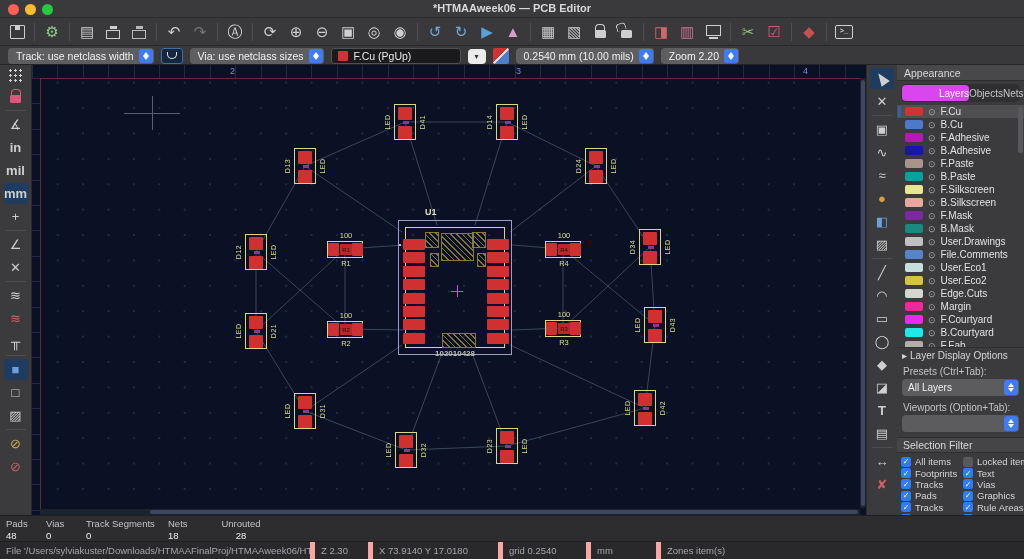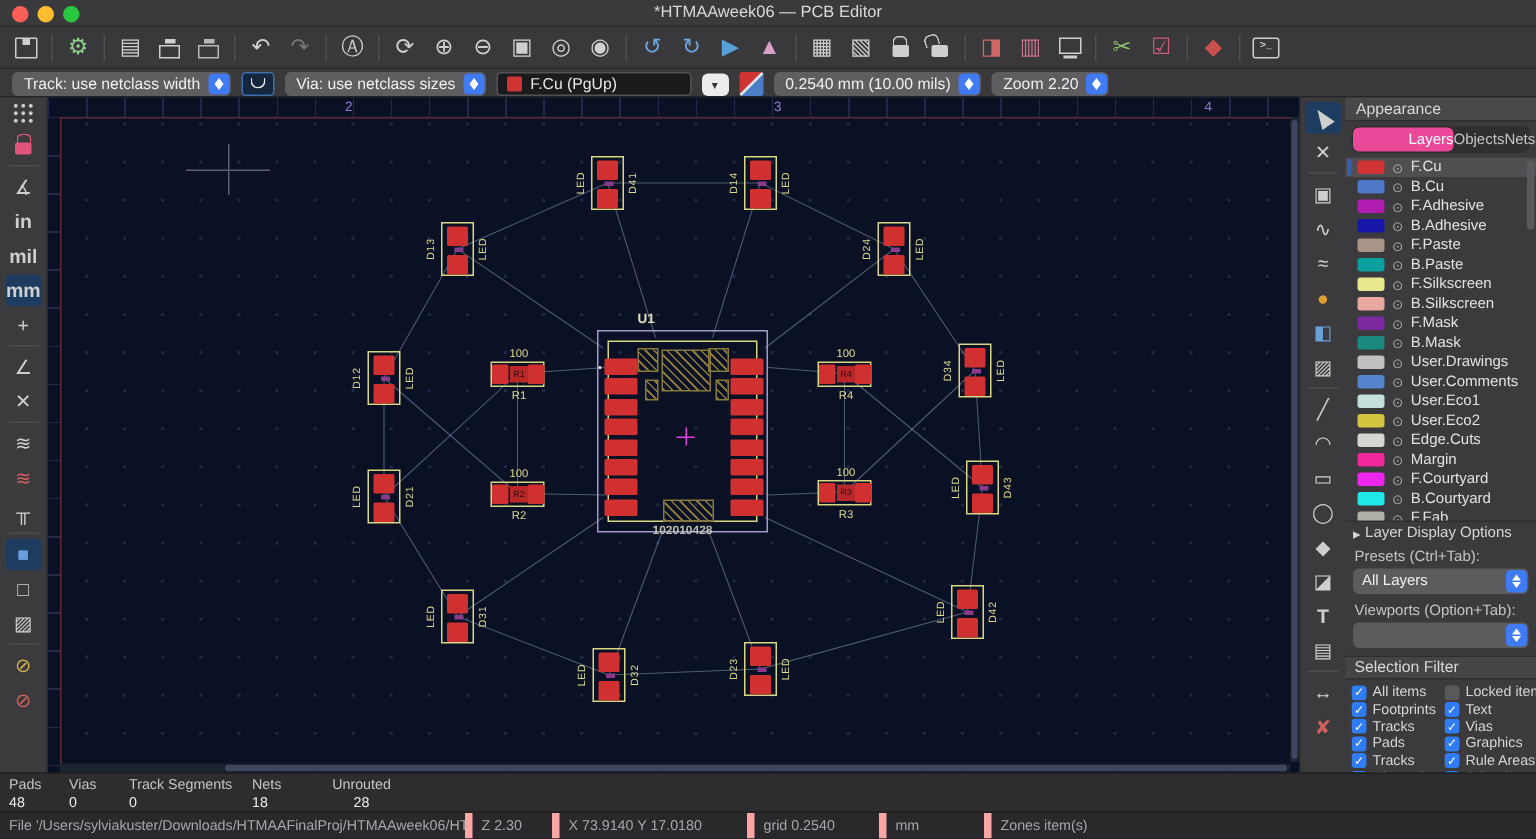--- a/index.html
+++ b/index.html
@@ -3,21 +3,21 @@
 <meta charset="utf-8">
 <style>
   * { margin:0; padding:0; box-sizing:border-box; }
   html,body { width:1024px; height:559px; overflow:hidden; background:#222;
     font-family:"Liberation Sans", sans-serif; -webkit-font-smoothing:antialiased; }
   .window { width:1024px; height:559px; display:flex; flex-direction:column; background:#3b3b3d; }
 
   
   .titlebar { height:18px; background:#3a3a3c; position:relative; flex:none; border-bottom:1px solid #2c2c2e; }
   .tl { position:absolute; top:4px; width:11px; height:11px; border-radius:50%; }
-  .title { position:absolute; left:0; right:0; top:2px; text-align:center; font-size:11px; font-weight:normal; color:#d9d9d9; }
+  .title { position:absolute; left:0; right:0; top:2px; text-align:center; font-size:11px; font-weight:bold; color:#d9d9d9; }
 
   
   .tb1 { height:28px; background:#39393b; flex:none; display:flex; align-items:center; padding:0 4px; border-bottom:1px solid #2c2c2e; }
   .tbi { width:24px; height:22px; margin:0 1px; display:flex; align-items:center; justify-content:center;
          font-size:15px; color:#cfcfcf; border-radius:3px; position:relative; flex:none; line-height:1; }
   .tbi.act { background:#1d3c5f; }
   .tbi.ttxt { font-size:10px; font-weight:bold; letter-spacing:0; }
   .tsep { width:1px; height:18px; background:#4e4e50; margin:0 4px; flex:none; }
 
   .i-floppy::before { content:""; width:13px; height:12px; border:1.6px solid currentColor; border-radius:1px; position:absolute; }
@@ -86,21 +86,21 @@
   .u1val { position:absolute; font-size:8px; color:#bdbdb0; white-space:nowrap; }
   .mline { position:absolute; background:#e040e0; }
   .gline { position:absolute; background:#566070; }
   .wdot { position:absolute; width:2px; height:2px; background:#e8e8e8; border-radius:50%; }
 
   
   .panel { width:127px; background:#3b3b3d; display:flex; flex-direction:column; font-size:10px; color:#d8d8d8; flex:none; }
   .phead { height:16px; background:#48484a; display:flex; align-items:center; padding-left:7px; font-size:10.5px; border-bottom:1px solid #2e2e30; flex:none; }
   .tabs { margin:3px 4px; height:18px; background:#2f2f31; border-radius:5px; display:flex; padding:1px; flex:none; }
   .tab { flex:1; display:flex; align-items:center; justify-content:center; font-size:10px; color:#c6c6c6; border-radius:4px; }
-  .tab.on { background:#ec4899; color:#fff;padding-left:37px; }
+  .tab.on { background:#d946ef; color:#fff;padding-left:37px; }
   .layers { height:242px; overflow:hidden; position:relative; flex:none; }
   .lrow { height:13px; display:flex; align-items:center; padding-left:8px; position:relative; }
   .lrow.sel { background:#4f4f52; }
   .lrow.sel::before { content:""; position:absolute; left:1px; top:1px; bottom:1px; width:3px; background:#3c5cb0; border-radius:1px; }
   .lsw { width:18px; height:9px; border-radius:2px; margin-right:5px; flex:none; }
   .leye { font-size:9px; color:#a8a8a8; margin-right:5px; }
   .lname { color:#e2e2e2; white-space:nowrap; }
   .pscroll { position:absolute; right:1px; top:2px; width:5px; height:46px; background:#5a5a5e; border-radius:3px; }
   .ldo { height:16px; display:flex; align-items:center; padding-left:5px; gap:3px; border-top:1px solid #2e2e30; flex:none; color:#d6d6d6; }
   .plabel { padding:3px 0 1px 6px; color:#c4c4c4; flex:none; }
@@ -514,21 +514,21 @@
             <span class="lname">B.Mask</span>
           </div>
           <div class="lrow">
             <div class="lsw" style="background: rgb(192, 192, 192);"></div>
             <span class="leye">⊙</span>
             <span class="lname">User.Drawings</span>
           </div>
           <div class="lrow">
             <div class="lsw" style="background: rgb(85, 132, 204);"></div>
             <span class="leye">⊙</span>
-            <span class="lname">User.Comments</span>
+            <span class="lname">File.Comments</span>
           </div>
           <div class="lrow">
             <div class="lsw" style="background: rgb(197, 224, 220);"></div>
             <span class="leye">⊙</span>
             <span class="lname">User.Eco1</span>
           </div>
           <div class="lrow">
             <div class="lsw" style="background: rgb(212, 196, 64);"></div>
             <span class="leye">⊙</span>
             <span class="lname">User.Eco2</span>

